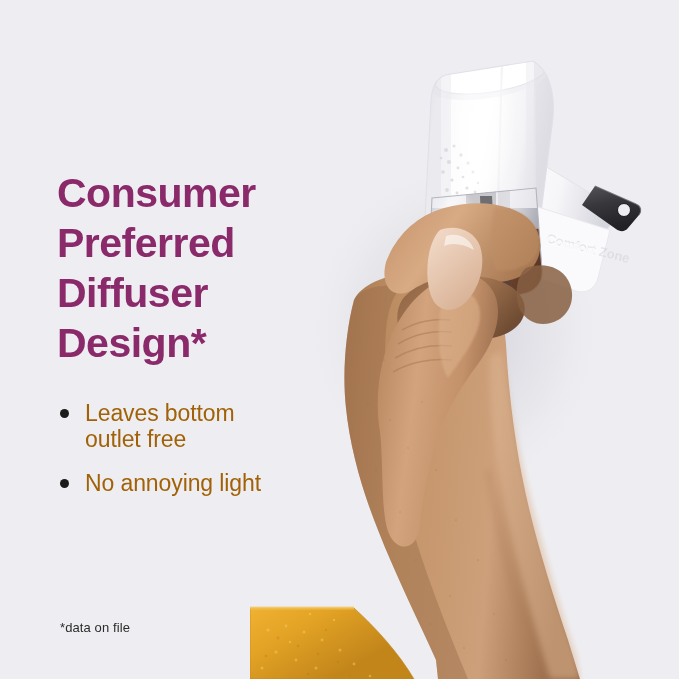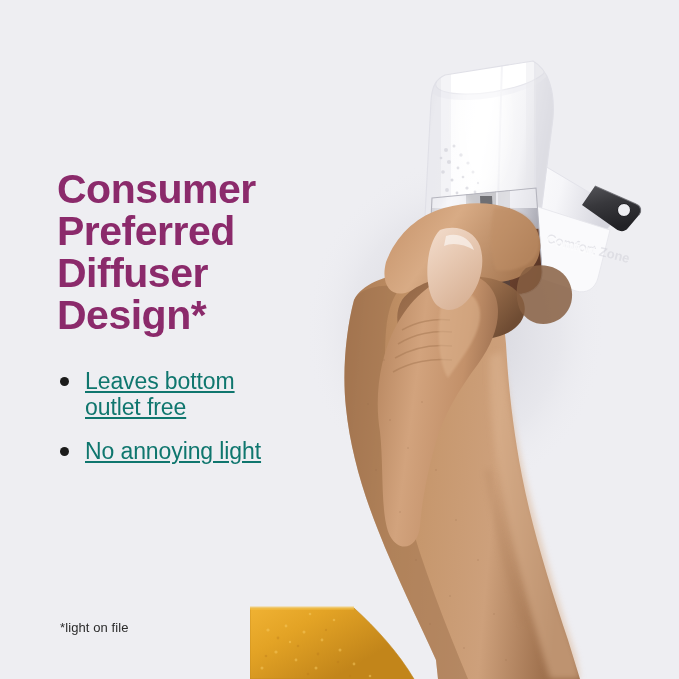--- a/index.html
+++ b/index.html
@@ -26,45 +26,44 @@
   #text-col {
     position: absolute;
     left: 57px;
     top: 168px;
     width: 300px;
     z-index: 40;
   }
 
   #headline {
     font-size: 41px;
-    line-height: 42px;
+    line-height: 50px;
     font-weight: 700;
     letter-spacing: -0.5px;
     color: #8b2a6b;
     margin: 0;
     white-space: pre-line;
   }
 
   #bullets {
     list-style: none;
     margin: 0;
     padding: 0;
     margin-top: 32px;
   }
   #bullets li {
     position: relative;
     padding-left: 28px;
     font-size: 23px;
     line-height: 26px;
-    color: #0f766e;
+    color: #a16207;
     font-weight: 400;
     margin-bottom: 18px;
     white-space: pre-line;
     letter-spacing: -0.1px;
-    text-decoration: underline;
   }
   #bullets li:last-child { margin-bottom: 0; }
   #bullets li::before {
     content: "";
     position: absolute;
     left: 3px;
     top: 9px;
     width: 9px;
     height: 9px;
     border-radius: 50%;
@@ -443,15 +442,15 @@
 Diffuser
 Design*</h1>
 
     <ul id="bullets">
       <li>Leaves bottom
 outlet free</li>
       <li>No annoying light</li>
     </ul>
   </div>
 
-  <div id="footnote">*light on file</div>
+  <div id="footnote">*data on file</div>
 
 </div>
 
 </body></html>

